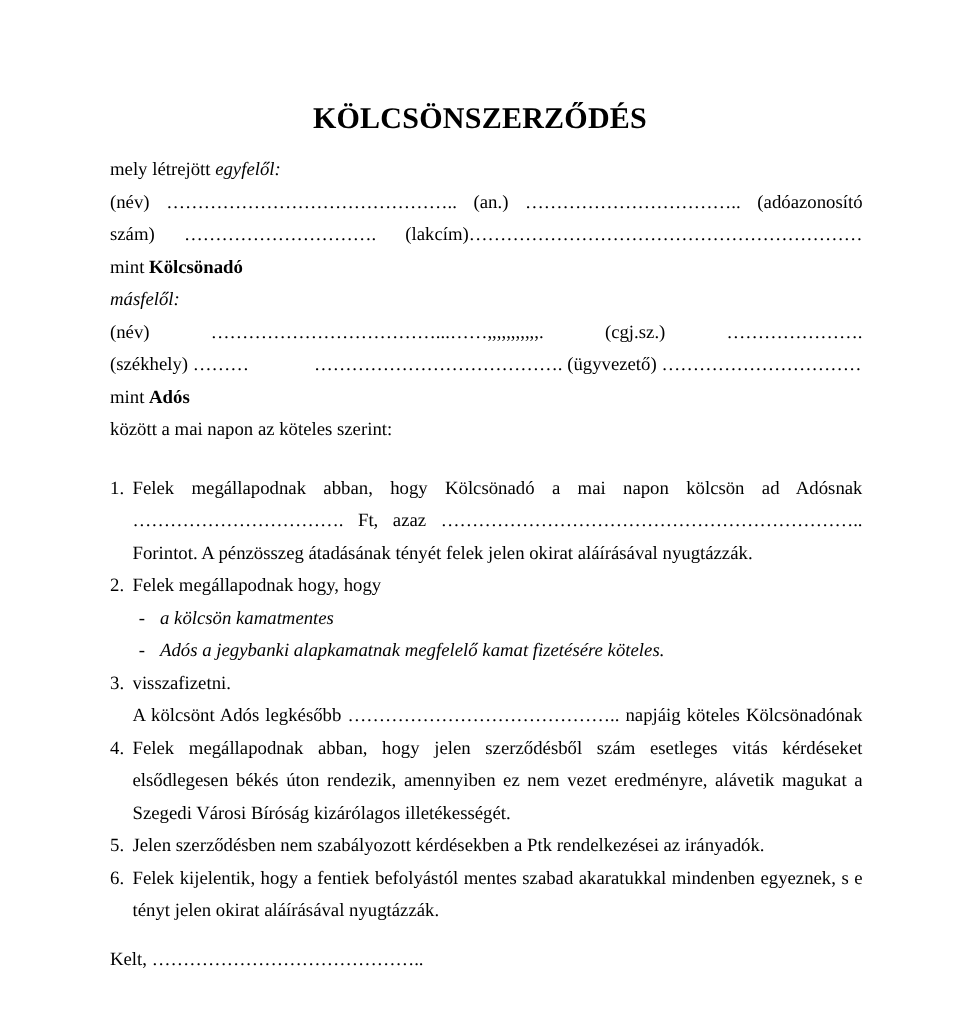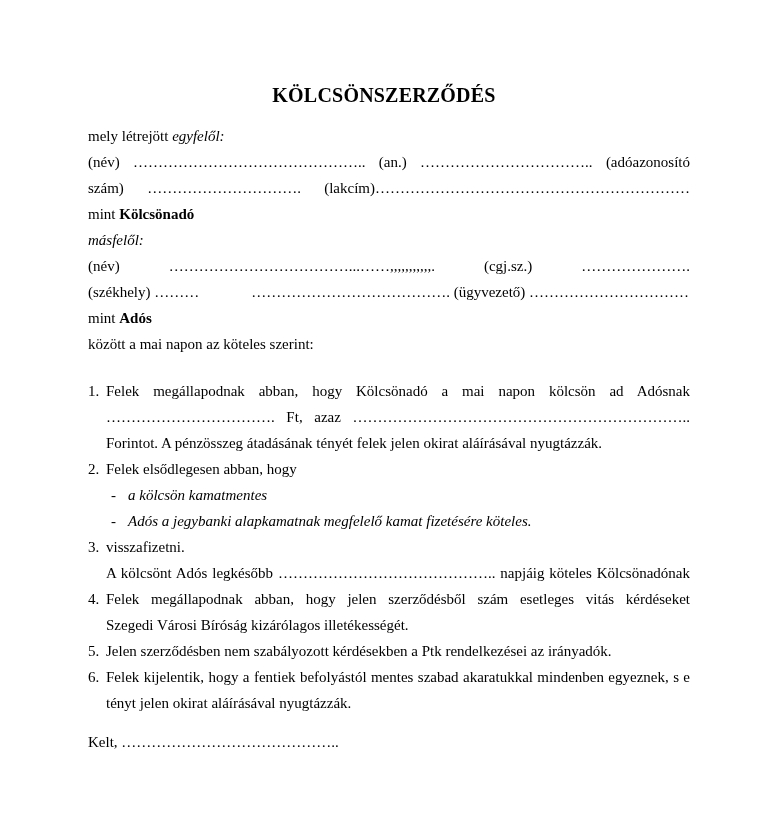--- a/index.html
+++ b/index.html
@@ -5,21 +5,21 @@
   html,body{margin:0;padding:0;background:#ffffff;}
   .page{
     width:768px;height:826px;
     background:#ffffff;color:#000;
     font-family:"Liberation Serif","DejaVu Serif",serif;
     font-size:15px;line-height:26px;
     padding-top:80px;box-sizing:border-box;
     overflow:hidden;
   }
   .title{
-    font-size:20px;font-weight:bold;line-height:30px;
+    font-size:24px;font-weight:bold;line-height:30px;
     text-align:center;margin:0 0 13px 0;letter-spacing:0.2px;
   }
   .content{margin-left:88px;width:602px;}
   .line{height:26px;overflow:hidden;white-space:nowrap;}
   .line.j{white-space:normal;text-align:justify;text-align-last:justify;}
   .i{font-style:italic;}
   .b{font-weight:bold;}
   .list{margin-top:21px;}
   .li{position:relative;padding-left:18px;}
   .num{position:absolute;left:0;top:0;}
@@ -58,34 +58,35 @@
 
       <div class="li">
         <span class="num">1.</span>
         <div class="line j">Felek megállapodnak abban, hogy Kölcsönadó a mai napon kölcsön ad Adósnak</div>
         <div class="line j">……………………………. Ft, azaz …………………………………………………………..</div>
         <div class="line">Forintot. A pénzösszeg átadásának tényét felek jelen okirat aláírásával nyugtázzák.</div>
       </div>
 
       <div class="li">
         <span class="num">2.</span>
-        <div class="line">Felek elsődlegesen abban, hogy</div>
+        <div class="line">Felek megállapodnak hogy, hogy</div>
         <div class="line bullet"><span>-</span><span class="btxt">a kölcsön kamatmentes</span></div>
         <div class="line bullet"><span>-</span><span class="btxt">Adós a jegybanki alapkamatnak megfelelő kamat fizetésére köteles.</span></div>
       </div>
 
       <div class="li">
         <span class="num">3.</span>
         <div class="line">visszafizetni.</div>
         <div class="line j"><span>A kölcsönt Adós legkésőbb</span> <span>……………………………………..</span> <span>napjáig köteles Kölcsönadónak</span></div>
       </div>
 
       <div class="li">
         <span class="num">4.</span>
         <div class="line j">Felek megállapodnak abban, hogy jelen szerződésből szám esetleges vitás kérdéseket</div>
+        <div class="line j">elsődlegesen békés úton rendezik, amennyiben ez nem vezet eredményre, alávetik magukat a</div>
         <div class="line">Szegedi Városi Bíróság kizárólagos illetékességét.</div>
       </div>
 
       <div class="li">
         <span class="num">5.</span>
         <div class="line">Jelen szerződésben nem szabályozott kérdésekben a Ptk rendelkezései az irányadók.</div>
       </div>
 
       <div class="li">
         <span class="num">6.</span>

